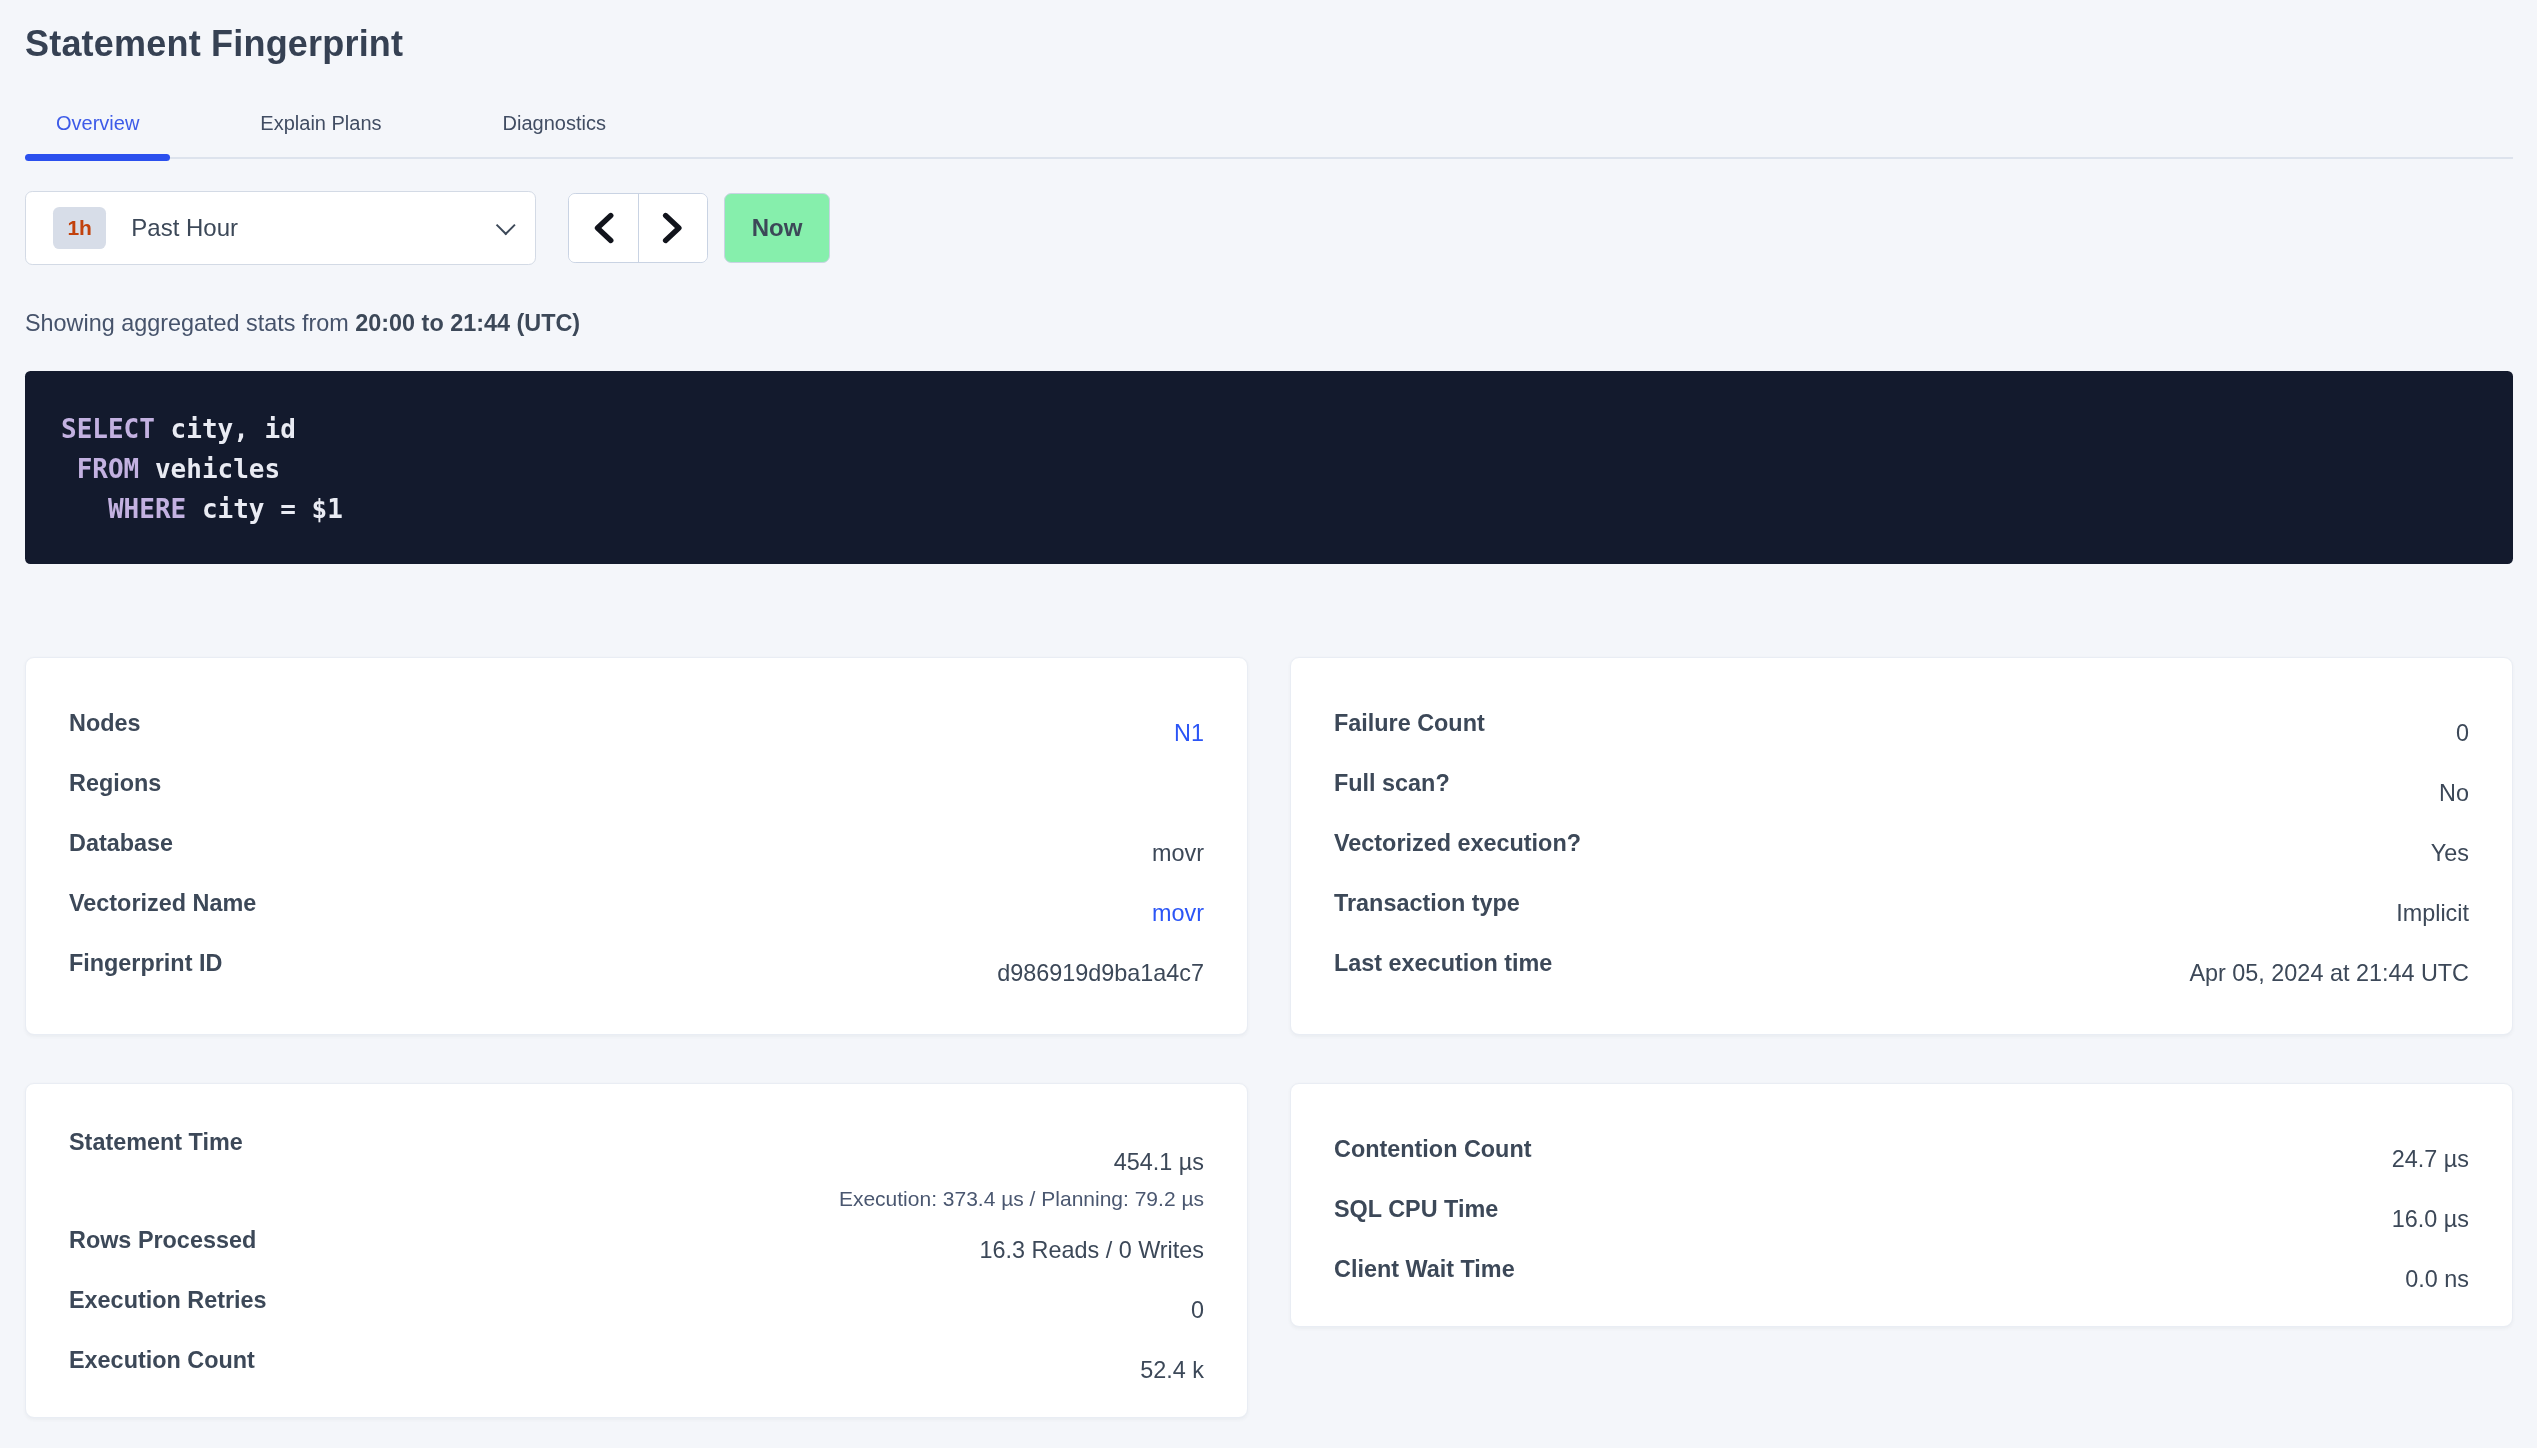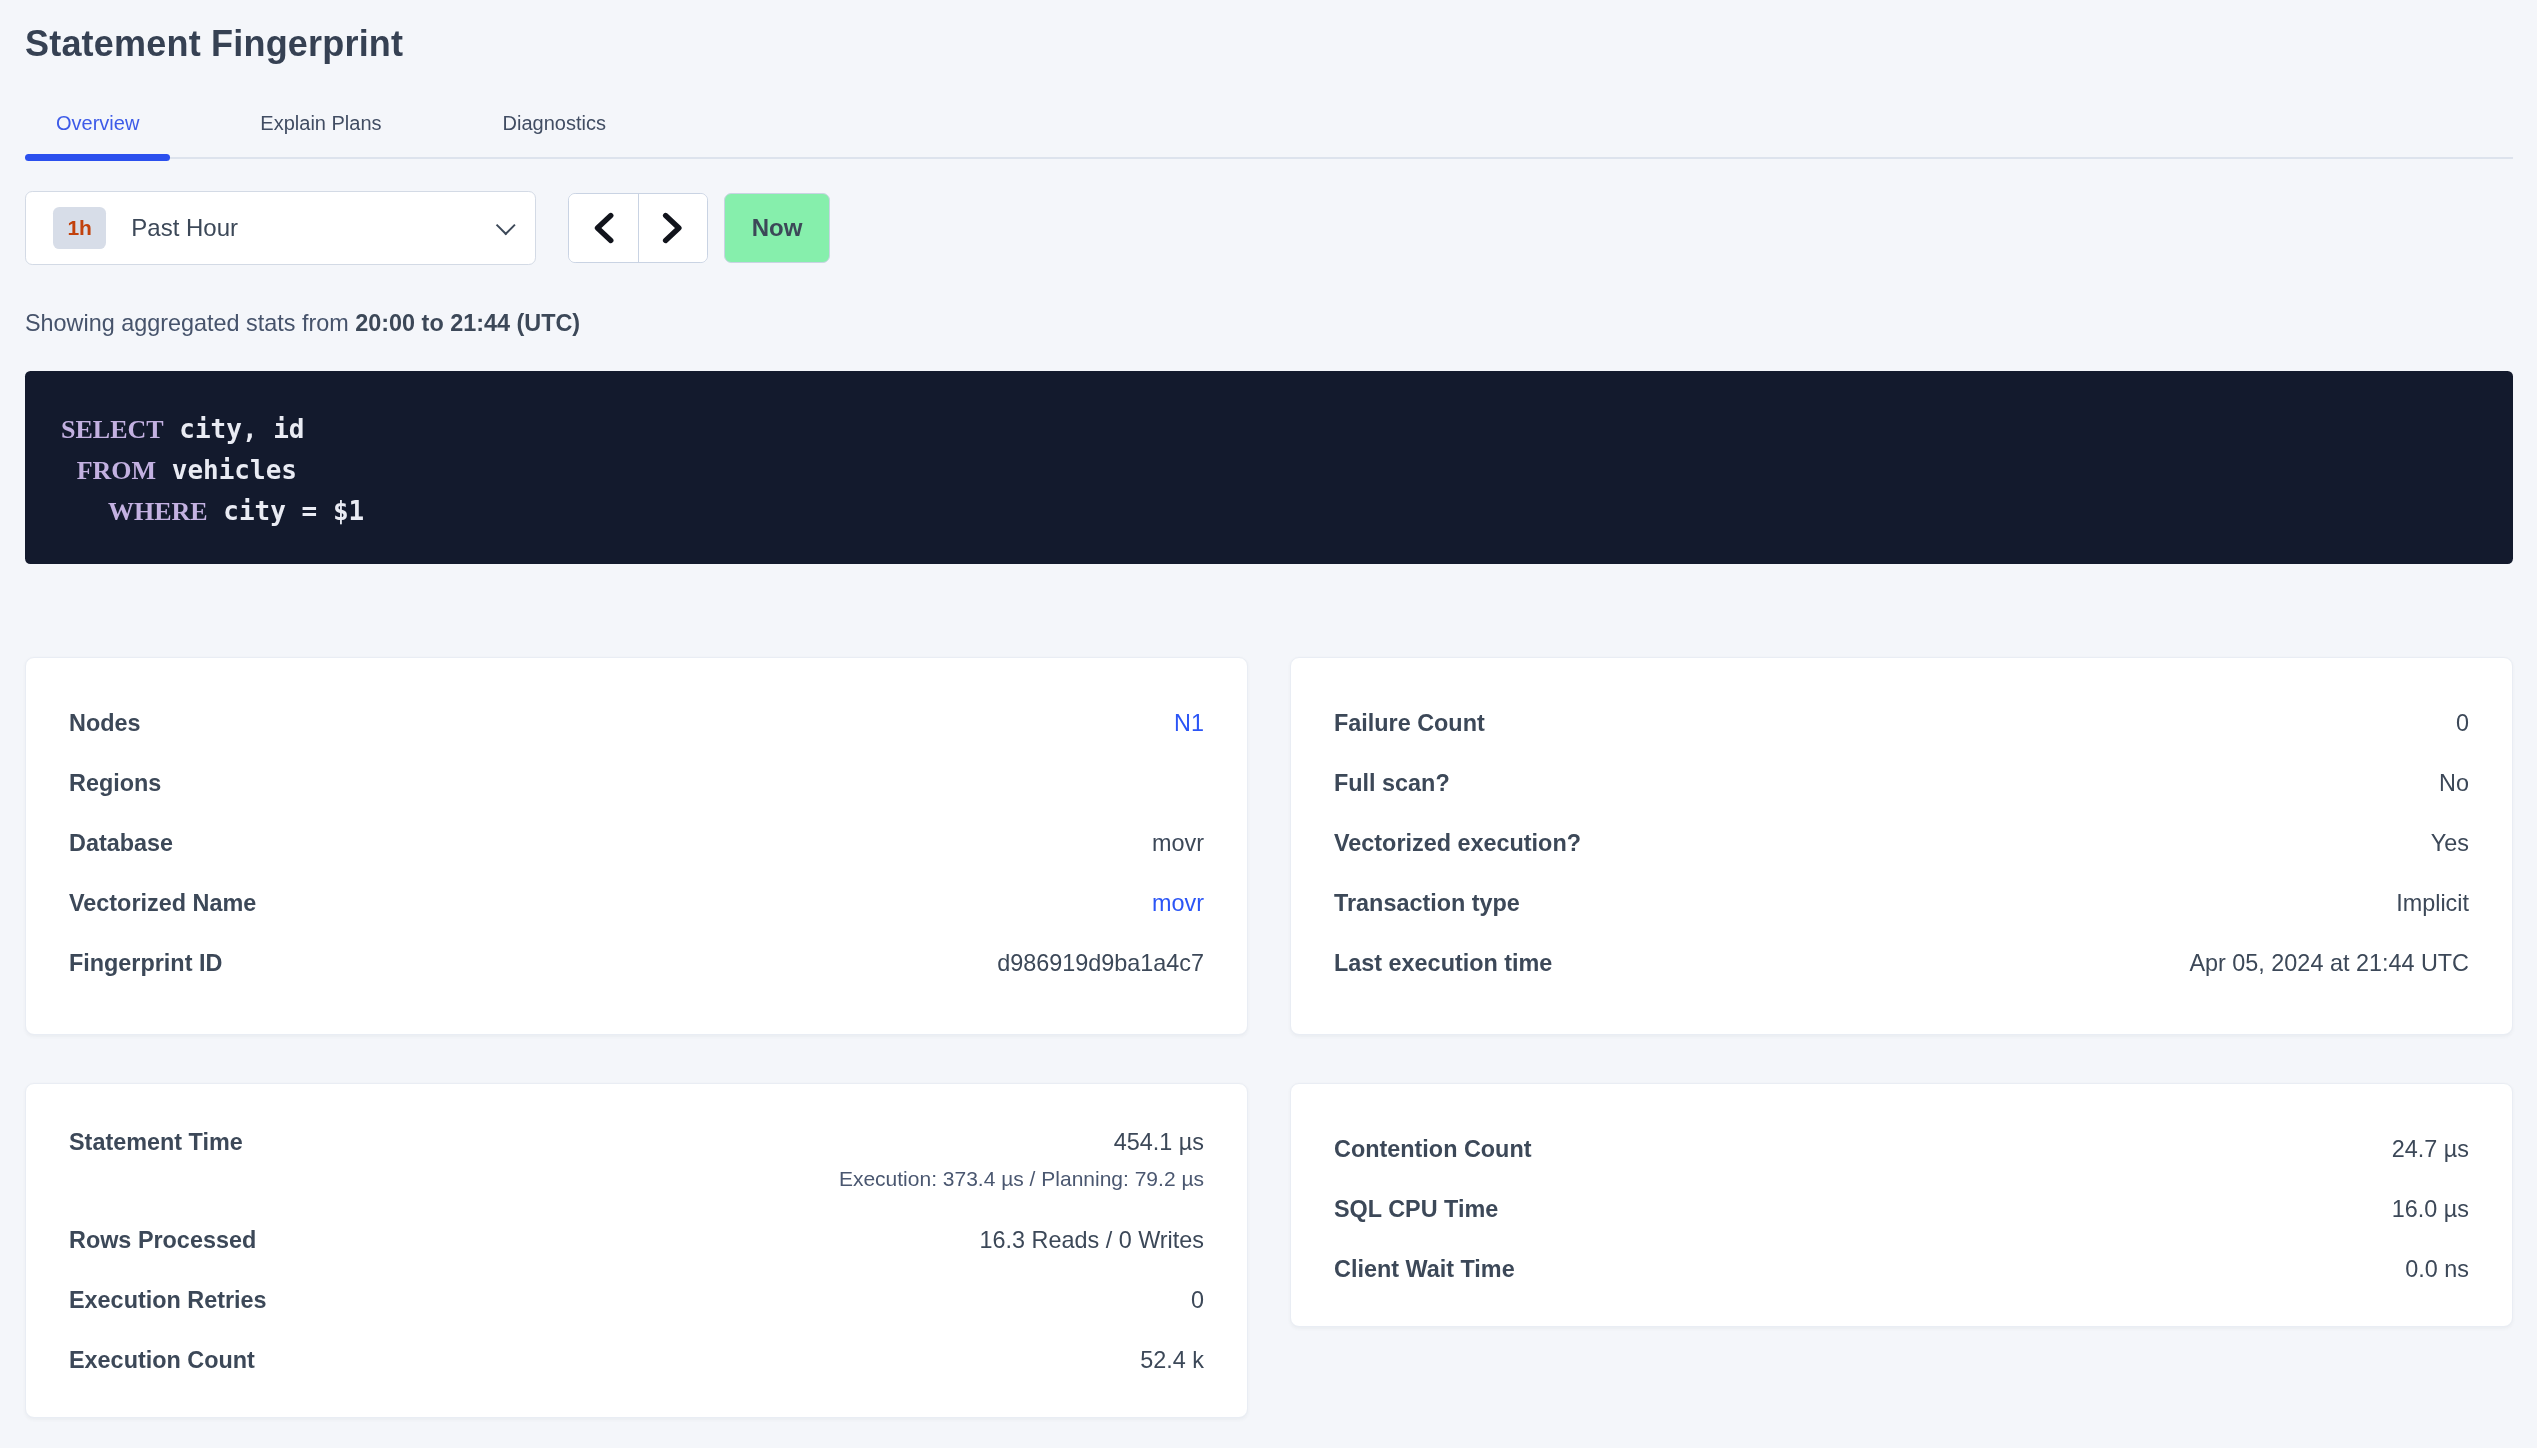--- a/index.html
+++ b/index.html
@@ -92,21 +92,21 @@
     margin:34px 25px 0 25px;
     height:193px;
     background:#131a2d; border-radius:5.4px;
     padding:38px 36px;
   }
   .sql-box pre {
     font-family:"DejaVu Sans Mono","Liberation Mono",monospace;
     font-size:26px; line-height:40px; font-weight:600;
     color:#e9ebf3; white-space:pre;
   }
-  .sql-box .kw { color:#c3b1e1;font-family:Liberation Serif, serif; }
+  .sql-box .kw { color:#c3b1e1; }
 
   
   .cards-row { display:flex; gap:42px; margin:93px 25px 0 25px; }
   .cards-row.second { margin-top:48px; align-items:flex-start; }
   .card {
     flex:1;
     background:#ffffff;
     border:0.9px solid #e9edf4; border-radius:9px;
     box-shadow:0 1.8px 3.6px rgba(60,72,88,0.05);
     padding:36px 43px;
@@ -115,21 +115,21 @@
   .card.h-stmt { height:335px; }
   .card.h-wait { height:244px; }
 
   .crow {
     height:60px;
     display:flex; align-items:center; justify-content:space-between;
     font-size:23.4px;
   }
   .crow.multi { height:91px; align-items:flex-start; padding-top:9px; }
   .lbl { font-weight:700; color:#3c4858; }
-  .val { font-weight:400; color:#3c4858; text-align:center; }
+  .val { font-weight:400; color:#3c4858; text-align:center;margin-top:20px; }
   .val.link { color:#2b55f6; cursor:pointer; }
   .val-stack { display:flex; flex-direction:column; align-items:flex-end; gap:10.8px; }
   .sub-val { font-size:21px; color:#4a5770; font-weight:400; }
 </style>
 </head>
 <body>
 
 <h1 class="page-title">Statement Fingerprint</h1>
 
 <div class="tabs">

